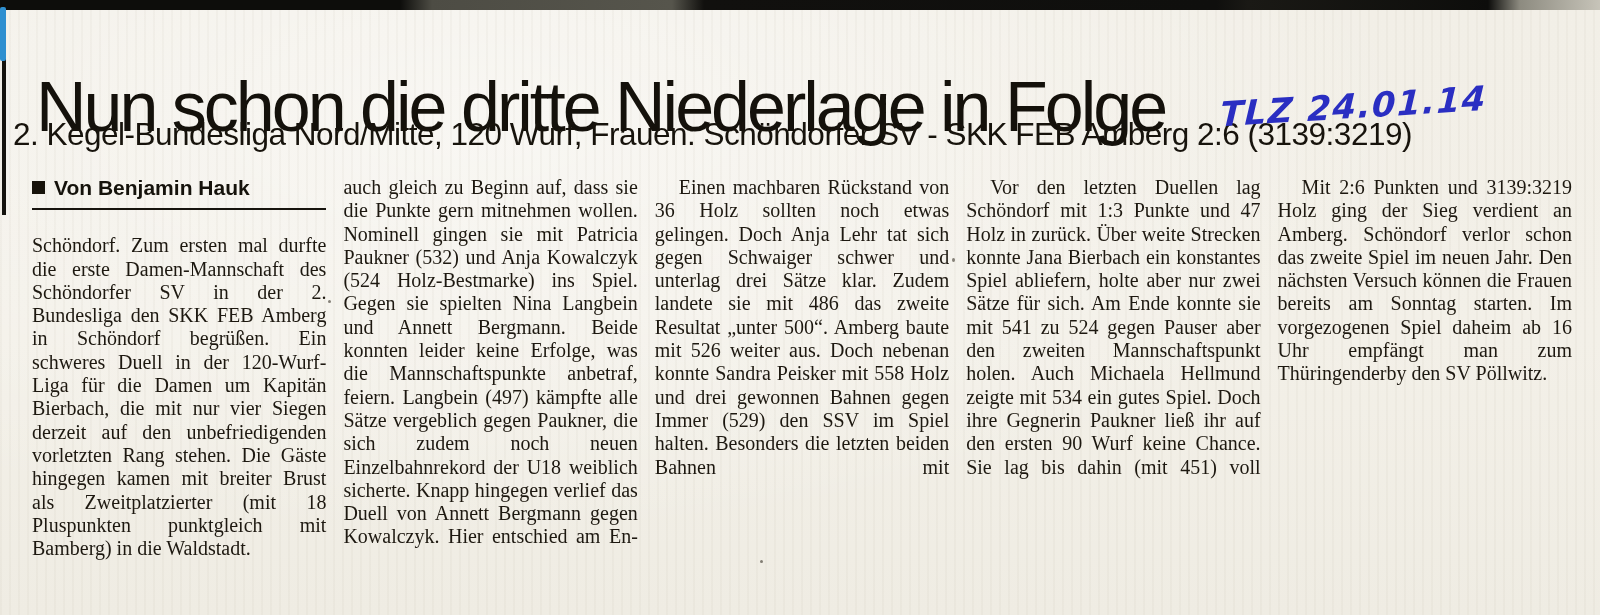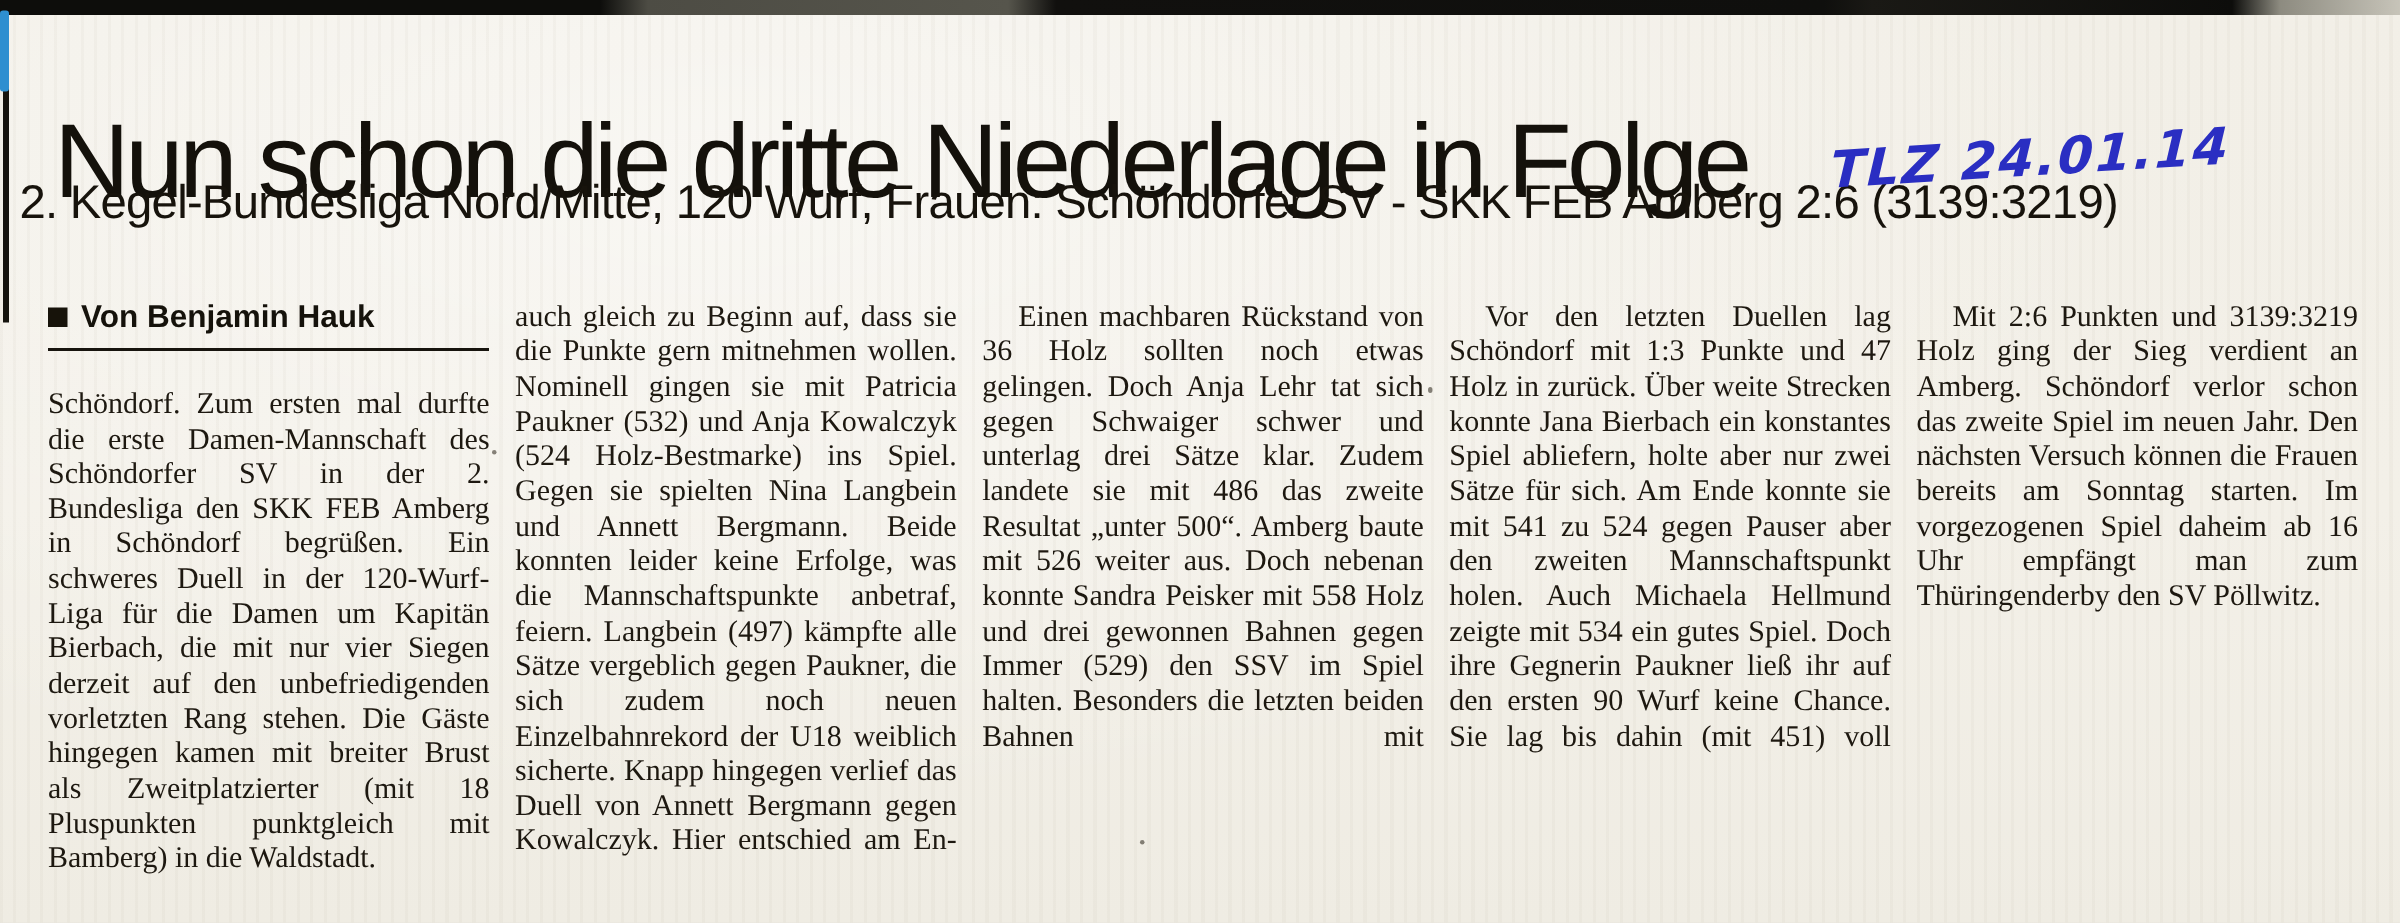--- a/index.html
+++ b/index.html
@@ -42,21 +42,21 @@
     font-family:"DejaVu Sans",sans-serif;font-style:italic;font-weight:700;
     font-size:34px;letter-spacing:1.5px;color:#2a2ec2;
     transform:rotate(-3.5deg) skewX(-6deg);
     white-space:nowrap;
   }
   .columns{
     position:absolute;left:32px;top:176px;width:1540px;height:430px;
     display:grid;grid-template-columns:repeat(5,1fr);column-gap:17px;
   }
   .col{font-family:"Liberation Serif",serif;font-size:20px;line-height:23.3px;
-       text-align:justify;color:#1d1810;hyphens:auto;margin-top:24px;-webkit-hyphens:auto;}
+       text-align:justify;color:#1d1810;hyphens:auto;-webkit-hyphens:auto;}
   .byline{
     font-family:"Liberation Sans",sans-serif;font-weight:700;font-size:21px;
     color:#15120b;border-bottom:2px solid #17140e;padding-bottom:9px;margin-bottom:24px;
     display:flex;align-items:center;gap:9px;
   }
   .byline-square{display:inline-block;width:13px;height:13px;background:#17130a;flex:0 0 auto;}
   .para{margin:0;}
   .para.indent{text-indent:24px;}
   .para.fill{text-align-last:justify;}
   .lead{font-weight:400;}

